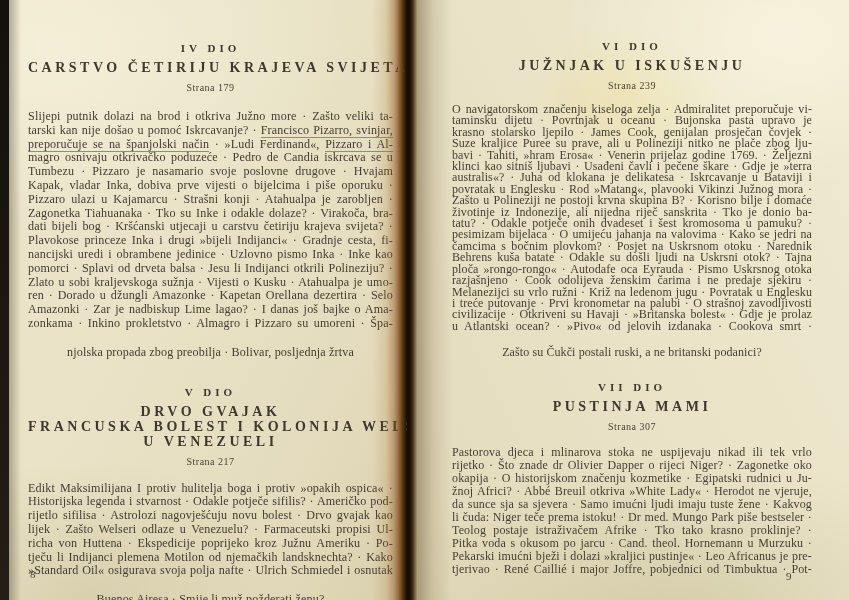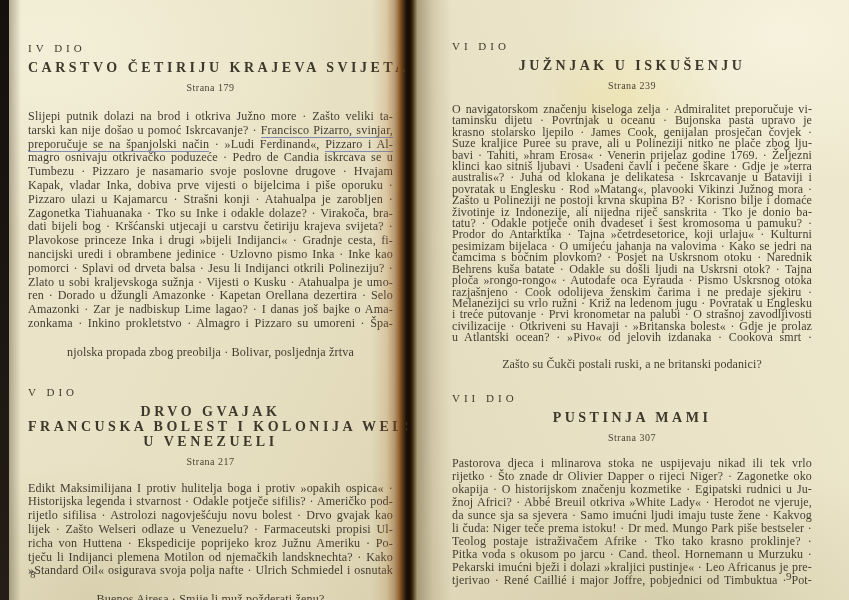--- a/index.html
+++ b/index.html
@@ -29,21 +29,21 @@
       radial-gradient(ellipse 320px 220px at 85% 6%,rgba(252,250,232,.6),rgba(252,250,232,0) 70%),
       radial-gradient(ellipse 140px 90px at 48% 16%,rgba(235,220,130,.35),rgba(235,220,130,0) 75%),
       radial-gradient(ellipse 420px 240px at 60% 104%,rgba(176,168,118,.35),rgba(176,168,118,0) 72%),
       linear-gradient(244deg,#efe9cf 0%,#eae3c8 50%,#e2dabb 100%);}
   .page-right::before{content:"";position:absolute;left:0;top:0;width:34px;height:100%;pointer-events:none;
     background:linear-gradient(to right,rgba(90,70,35,.42),rgba(120,100,60,.18) 45%,rgba(120,100,60,0));}
   
   .toc-section{position:relative;}
   .page-left .toc-section + .toc-section{margin-top:26px;}
   .page-right .toc-section + .toc-section{margin-top:22px;}
-  .part-label{text-align:left;font-size:11px;letter-spacing:4px;font-weight:normal;
+  .part-label{text-align:center;font-size:11px;letter-spacing:4px;font-weight:bold;
     color:#3e382c;margin-bottom:6px;white-space:nowrap;}
   .chapter-title{text-align:center;font-size:14px;letter-spacing:3.5px;font-weight:bold;
     color:#3e382c;line-height:15px;white-space:nowrap;}
   .strana{text-align:center;font-size:10px;letter-spacing:.5px;color:#4a4336;margin-top:7px;}
   .page-left .toc-section:nth-child(1) .strana{margin-bottom:17px;}
   .page-left .toc-section:nth-child(2) .strana{margin-bottom:15px;}
   .page-right .toc-section:nth-child(1) .strana{margin-bottom:13px;}
   .page-right .toc-section:nth-child(2) .strana{margin-bottom:14px;}
   
   .line{text-align:justify;text-align-last:justify;-moz-text-align-last:justify;
@@ -121,21 +121,20 @@
           <div class="line">taminsku dijetu · Povrtnjak u oceanu · Bujonska pasta upravo je</div>
           <div class="line">krasno stolarsko ljepilo · James Cook, genijalan prosječan čovjek ·</div>
           <div class="line">Suze kraljice Puree su prave, ali u Polineziji nitko ne plače zbog lju-</div>
           <div class="line">bavi · Tahiti, »hram Erosa« · Venerin prijelaz godine 1769. · Željezni</div>
           <div class="line">klinci kao sitniš ljubavi · Usađeni čavli i pečene škare · Gdje je »terra</div>
           <div class="line">australis«? · Juha od klokana je delikatesa · Iskrcavanje u Bataviji i</div>
           <div class="line">povratak u Englesku · Rod »Matang«, plavooki Vikinzi Južnog mora ·</div>
           <div class="line">Zašto u Polineziji ne postoji krvna skupina B? · Korisno bilje i domaće</div>
           <div class="line">životinje iz Indonezije, ali nijedna riječ sanskrita · Tko je donio ba-</div>
           <div class="line">tatu? · Odakle potječe onih dvadeset i šest kromosoma u pamuku? ·</div>
-          <div class="line">Prodor do Antarktika · Tajna »četrdesetorice, koji urlaju« · Kulturni</div>
           <div class="line">pesimizam bijelaca · O umijeću jahanja na valovima · Kako se jedri na</div>
           <div class="line">čamcima s bočnim plovkom? · Posjet na Uskrsnom otoku · Narednik</div>
           <div class="line">Behrens kuša batate · Odakle su došli ljudi na Uskrsni otok? · Tajna</div>
           <div class="line">ploča »rongo-rongo« · Autodafe oca Eyrauda · Pismo Uskrsnog otoka</div>
           <div class="line">razjašnjeno · Cook odolijeva ženskim čarima i ne predaje sjekiru ·</div>
           <div class="line">Melanezijci su vrlo ružni · Križ na ledenom jugu · Povratak u Englesku</div>
           <div class="line">i treće putovanje · Prvi kronometar na palubi · O strašnoj zavodljivosti</div>
           <div class="line">civilizacije · Otkriveni su Havaji · »Britanska bolest« · Gdje je prolaz</div>
           <div class="line">u Atlantski ocean? · »Pivo« od jelovih izdanaka · Cookova smrt ·</div>
           <div class="line">Zašto su Čukči postali ruski, a ne britanski podanici?</div>

